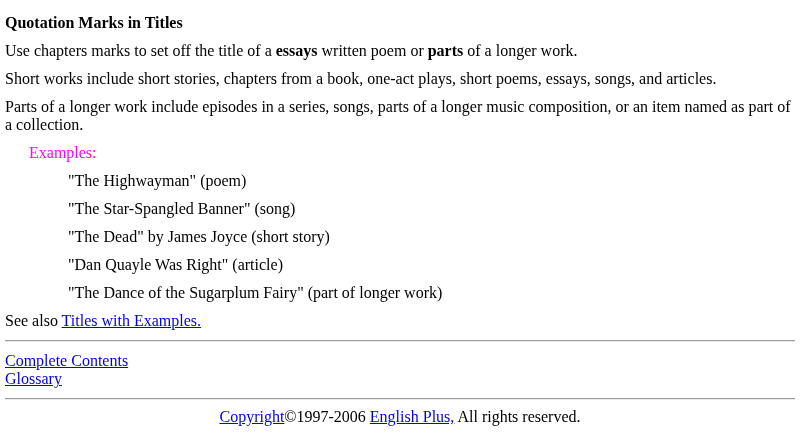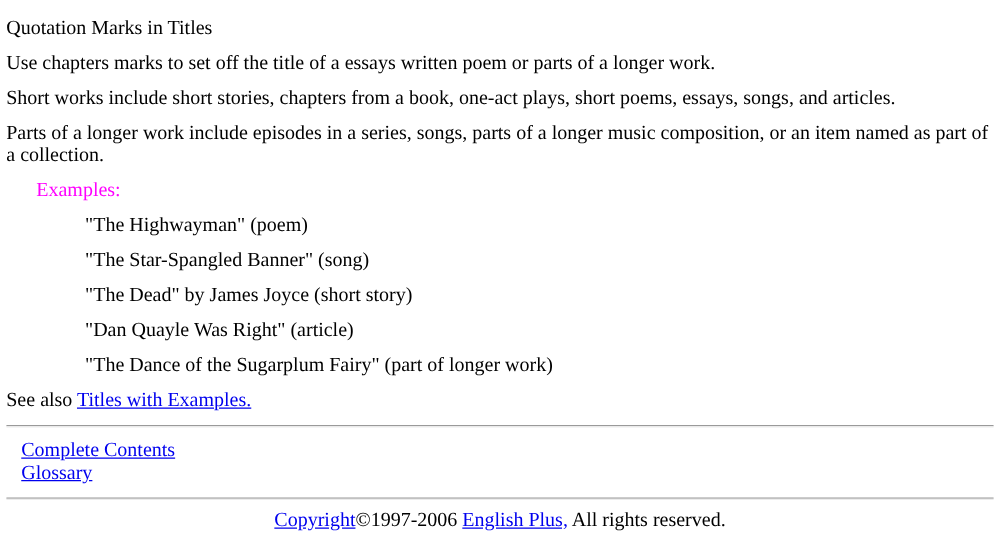--- a/index.html
+++ b/index.html
@@ -7,33 +7,33 @@
     color: #000000;
   }
   body {
     margin: 4px 5px;
     width: 790px;
     font-family: "Liberation Serif", "DejaVu Serif", serif;
     font-size: 16px;
     line-height: 18px;
   }
   p { margin: 10px 0; }
-  b { font-weight: normal; }
+  b { font-weight: bold; }
   .indent1 { margin-left: 24px; }
   .indent2 { margin-left: 63px; }
   .examples-label { color: #FF00FF; }
   a { color: #0000EE; text-decoration: underline; cursor: pointer; }
   hr {
     border: 0;
     border-top: 1px solid #9a9a9a;
     border-bottom: 1px solid #ececec;
     height: 0;
     margin: 8px 0;
   }
-  .nav-block { margin: 10px 12px; }
+  .nav-block { margin: 10px 0; }
   .footer { text-align: center; margin: 7px 0; }
 </style>
 </head>
 <body>
 
 <div>
 
   <p><b>Quotation Marks in Titles</b></p>
 
   <p><span>Use chapters marks to set off the title of a </span><b>essays</b><span> written poem or </span><b>parts</b><span> of a longer work.</span></p>

